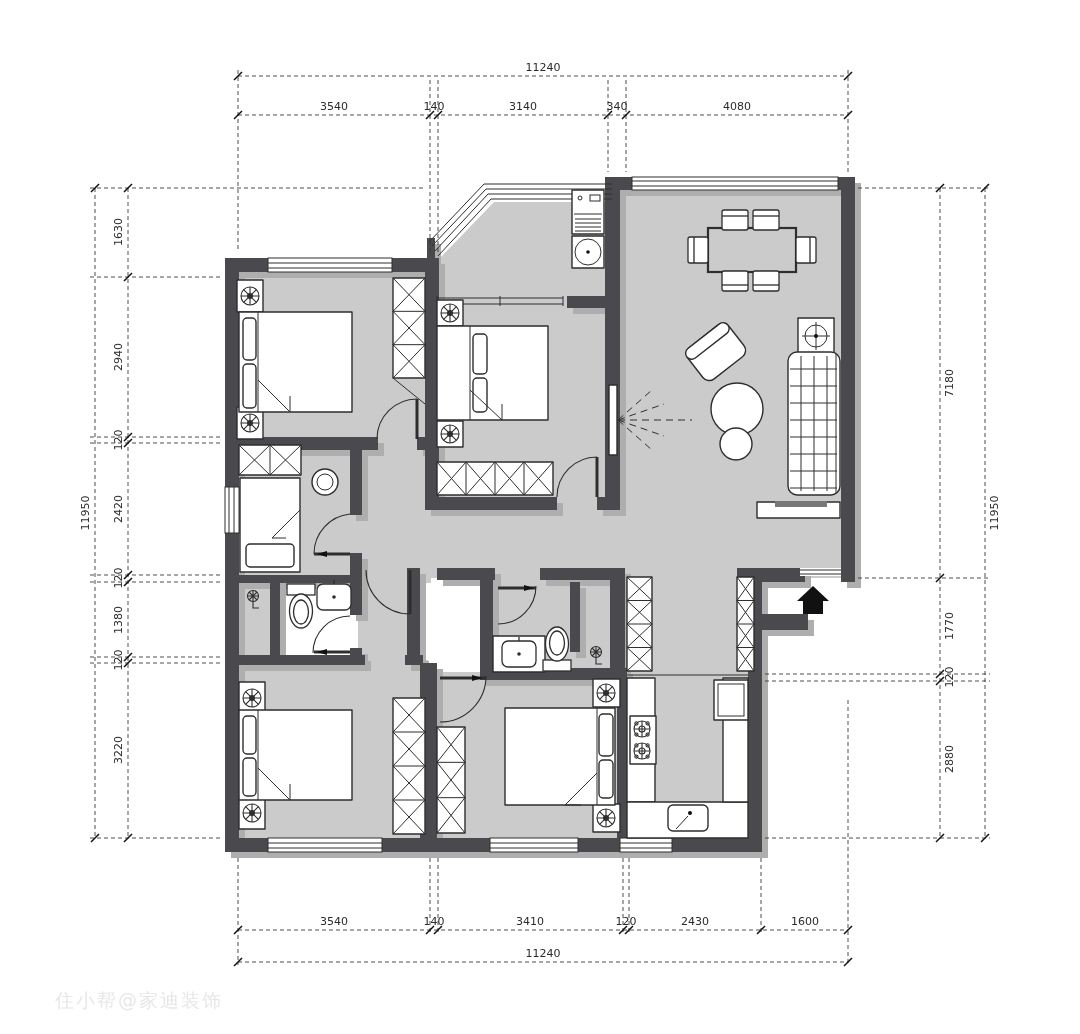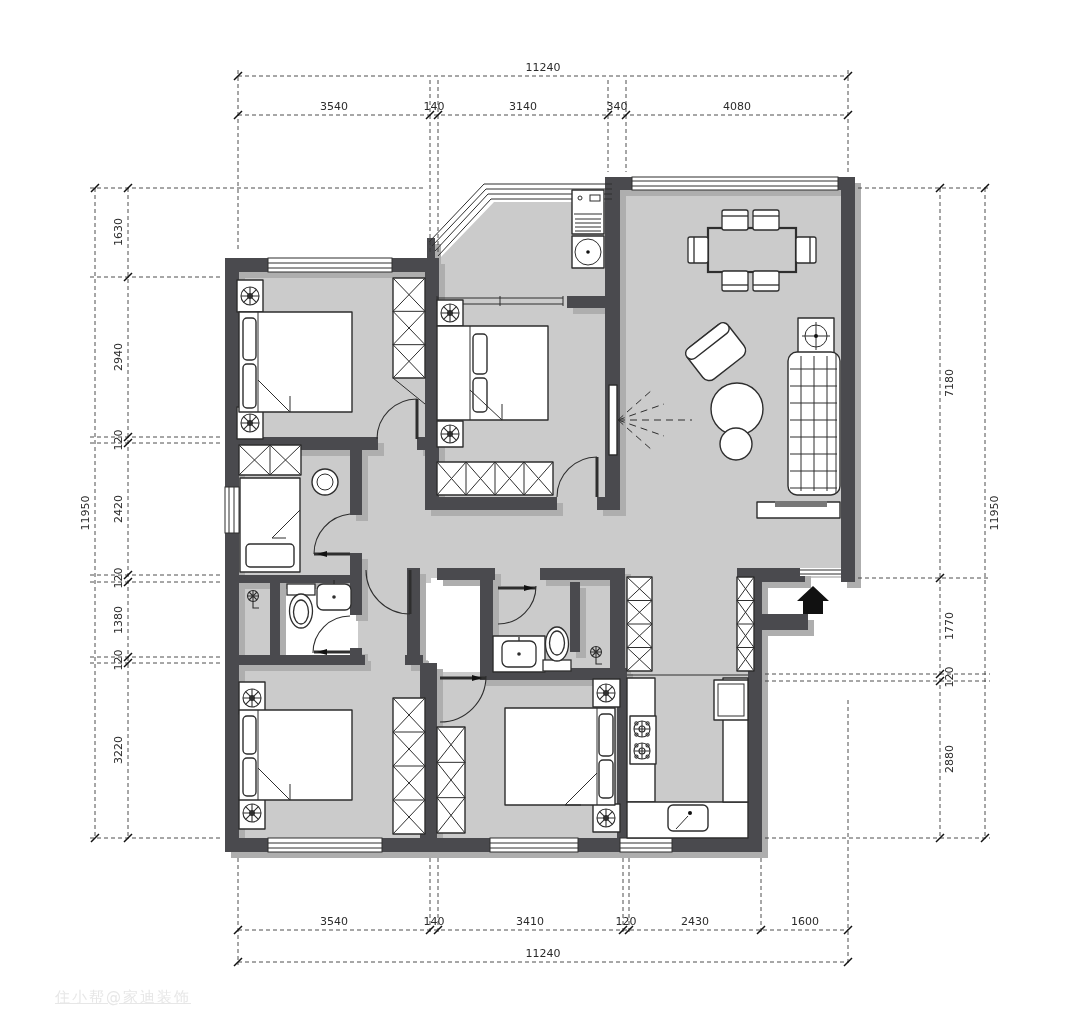--- a/index.html
+++ b/index.html
@@ -17,22 +17,22 @@
   .thin{fill:none;stroke:var(--furniture_line,#2e2e2e);stroke-width:1;}
   .thick{fill:none;stroke:var(--furniture_line,#2e2e2e);stroke-width:2.2;}
   .door{fill:none;stroke:var(--furniture_line,#2e2e2e);stroke-width:1.1;}
   .leaf{fill:none;stroke:var(--furniture_line,#2e2e2e);stroke-width:3;}
   .dash{fill:none;stroke:var(--furniture_line,#2e2e2e);stroke-width:1;stroke-dasharray:7 5;}
   .dimline{fill:none;stroke:#3a3a3a;stroke-width:.9;stroke-dasharray:4 3;}
   .tick{fill:none;stroke:#111;stroke-width:1.5;}
   .blk{fill:#111;stroke:none;}
   text.dim{font-size:11px;fill:var(--dimension,#2b2b2b);text-anchor:middle;
            font-family:"DejaVu Sans","Liberation Sans",sans-serif;}
-  .wm{position:absolute;left:55px;top:988px;font-size:15px;letter-spacing:2px;
-      color:var(--watermark,#e7e7e7);font-family:"DejaVu Sans",sans-serif;text-decoration:underline;}
+  .wm{position:absolute;left:55px;top:988px;font-size:19px;letter-spacing:2px;
+      color:var(--watermark,#e7e7e7);font-family:"DejaVu Sans",sans-serif;}
 </style>
 </head>
 <body>
 
 <div class="page">
 <svg viewBox="0 0 1080 1034" width="1080" height="1034">
   <defs>
     <g id="walls" fill="currentColor">
       <rect x="225" y="258" width="14" height="594"></rect>
           <rect x="225" y="258" width="212" height="14"></rect>

